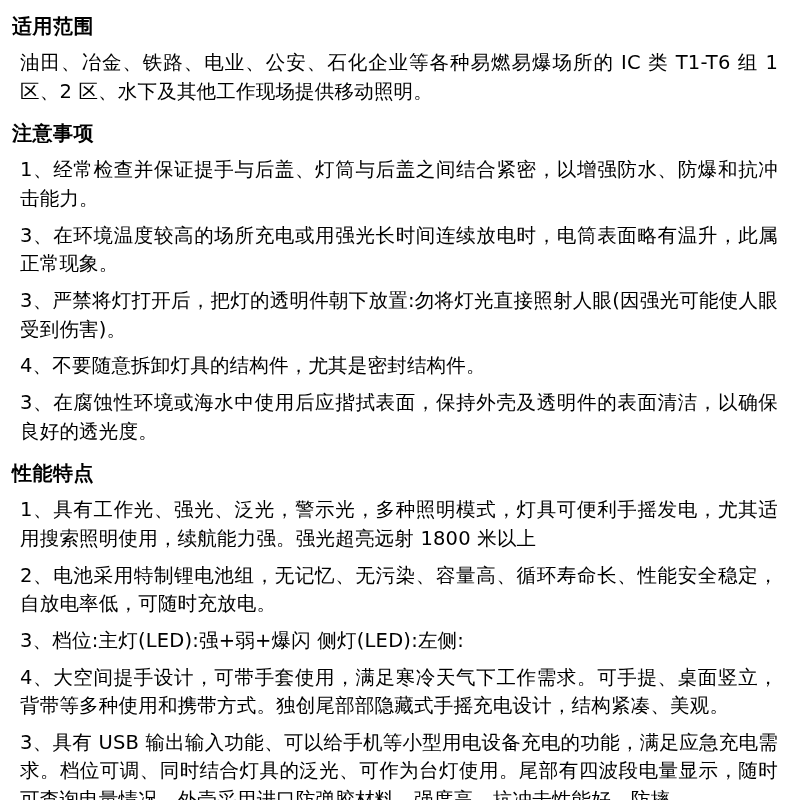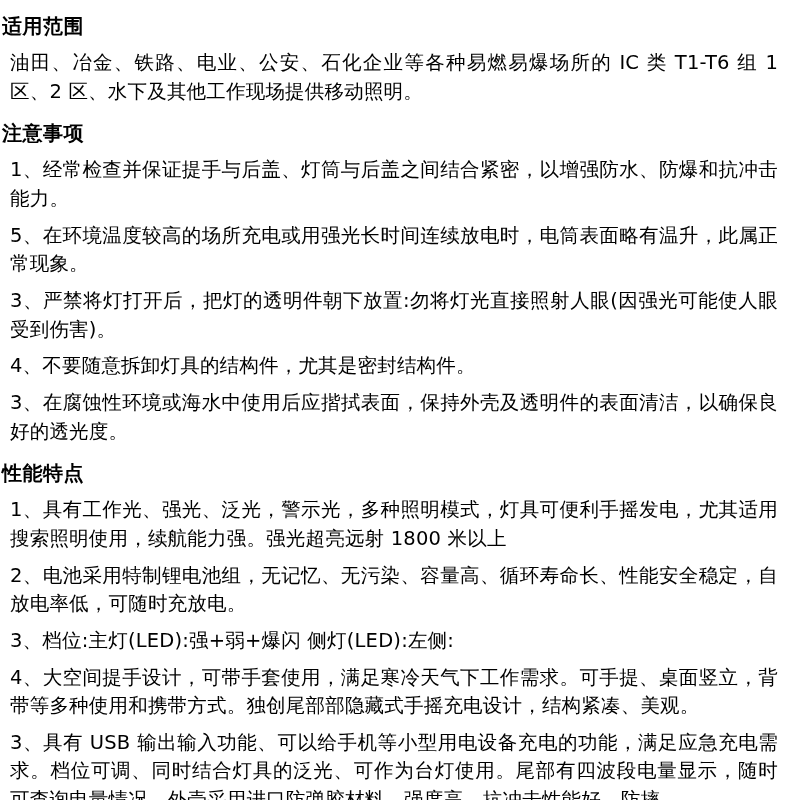--- a/index.html
+++ b/index.html
@@ -11,21 +11,21 @@
     width: 800px;
     height: 800px;
     overflow: hidden;
     font-family: "DejaVu Sans", "Liberation Sans", sans-serif;
     color: #000000;
   }
   .page {
     width: 800px;
     height: 800px;
     box-sizing: border-box;
-    padding: 12px 14px 0 2px;
+    padding: 12px 14px 0 12px;
   }
   .section {
     margin: 0 0 2px 0;
   }
   .section-title {
     font-size: 20px;
     font-weight: bold;
     line-height: 1.45;
     letter-spacing: 0.5px;
     margin: 0 0 1px 0;
@@ -48,21 +48,21 @@
   <div class="section">
     <h2 class="section-title">适用范围</h2>
     <p class="para">油田、冶金、铁路、电业、公安、石化企业等各种易燃易爆场所的 IC 类 T1-T6 组 1 区、2 区、水下及其他工作现场提供移动照明。</p>
   </div>
 
   <div class="gap-section"></div>
 
   <div class="section">
     <h2 class="section-title">注意事项</h2>
     <p class="para">1、经常检查并保证提手与后盖、灯筒与后盖之间结合紧密，以增强防水、防爆和抗冲击能力。</p>
-    <p class="para">5、在环境温度较高的场所充电或用强光长时间连续放电时，电筒表面略有温升，此属正常现象。</p>
+    <p class="para">3、在环境温度较高的场所充电或用强光长时间连续放电时，电筒表面略有温升，此属正常现象。</p>
     <p class="para">3、严禁将灯打开后，把灯的透明件朝下放置:勿将灯光直接照射人眼(因强光可能使人眼受到伤害)。</p>
     <p class="para">4、不要随意拆卸灯具的结构件，尤其是密封结构件。</p>
     <p class="para">3、在腐蚀性环境或海水中使用后应揩拭表面，保持外壳及透明件的表面清洁，以确保良好的透光度。</p>
   </div>
 
   <div class="gap-section"></div>
 
   <div class="section">
     <h2 class="section-title">性能特点</h2>
     <p class="para">1、具有工作光、强光、泛光，警示光，多种照明模式，灯具可便利手摇发电，尤其适用搜索照明使用，续航能力强。强光超亮远射 1800 米以上</p>

